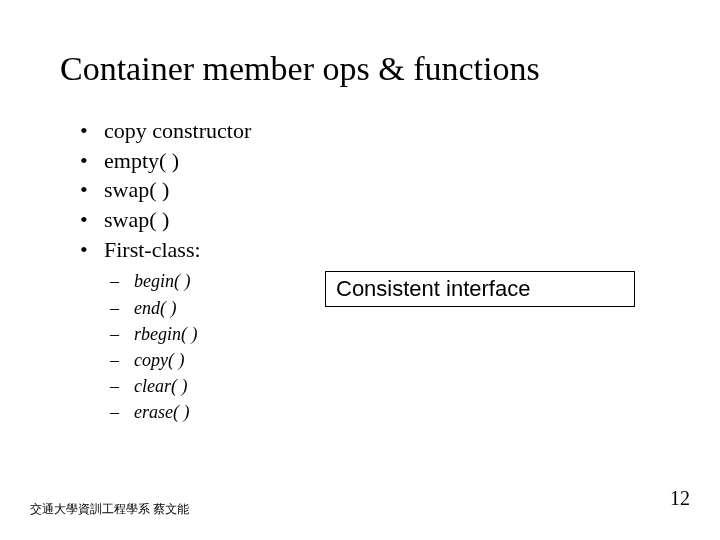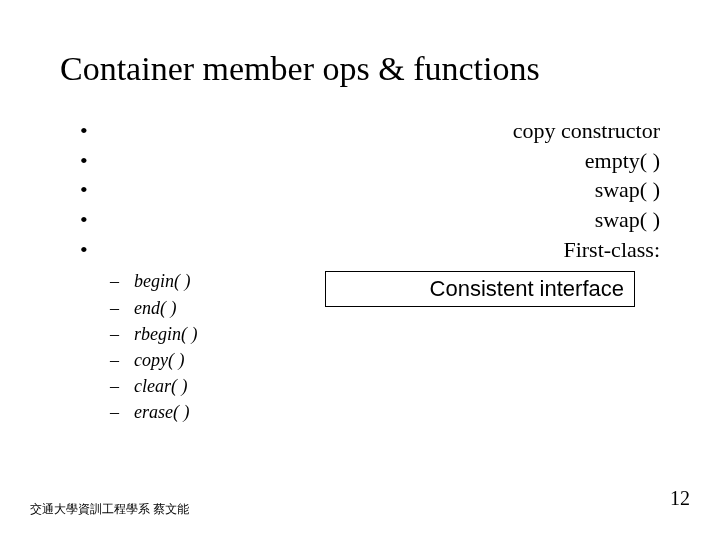--- a/index.html
+++ b/index.html
@@ -27,21 +27,20 @@
     }
     .bullet-list {
       list-style: none;
       font-size: 22px;
       padding-left: 20px;
     }
     .bullet-list > li {
       position: relative;
       padding-left: 24px;
       line-height: 1.35;
-      text-align: right;
     }
     .bullet-list > li::before {
       content: "•";
       position: absolute;
       left: 0;
       top: 0;
     }
     .sub-list {
       list-style: none;
       font-size: 18px;
@@ -62,21 +61,20 @@
     }
     .callout {
       position: absolute;
       left: 265px;
       top: 155px;
       width: 310px;
       border: 1px solid #000;
       padding: 4px 10px;
       font-family: Verdana, Arial, sans-serif;
       font-size: 22px;
-      text-align: right;
     }
     .footer-left {
       position: absolute;
       left: 30px;
       bottom: 22px;
       font-family: Liberation Sans, sans-serif;
       font-size: 12px;
     }
     .footer-right {
       position: absolute;

